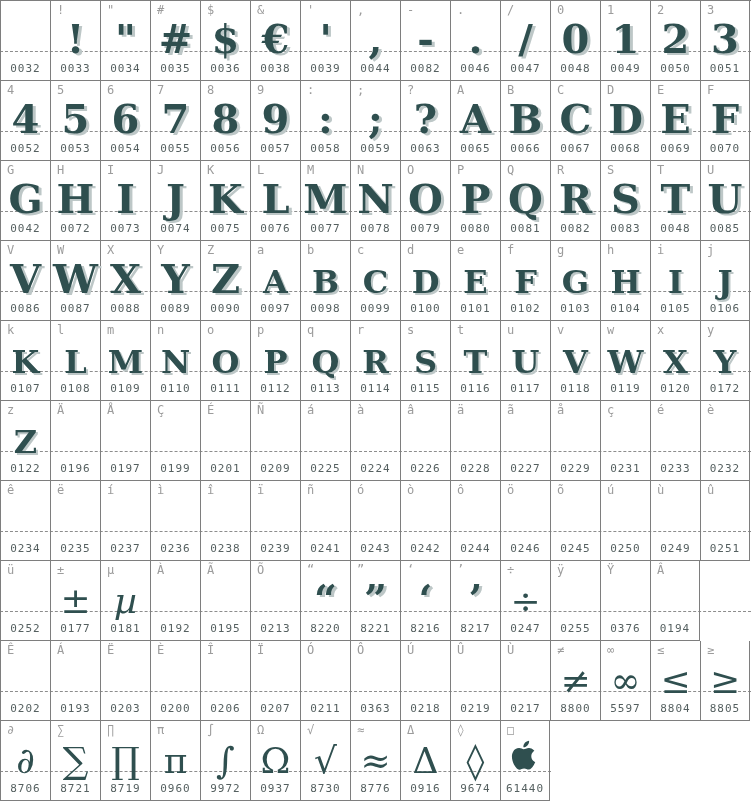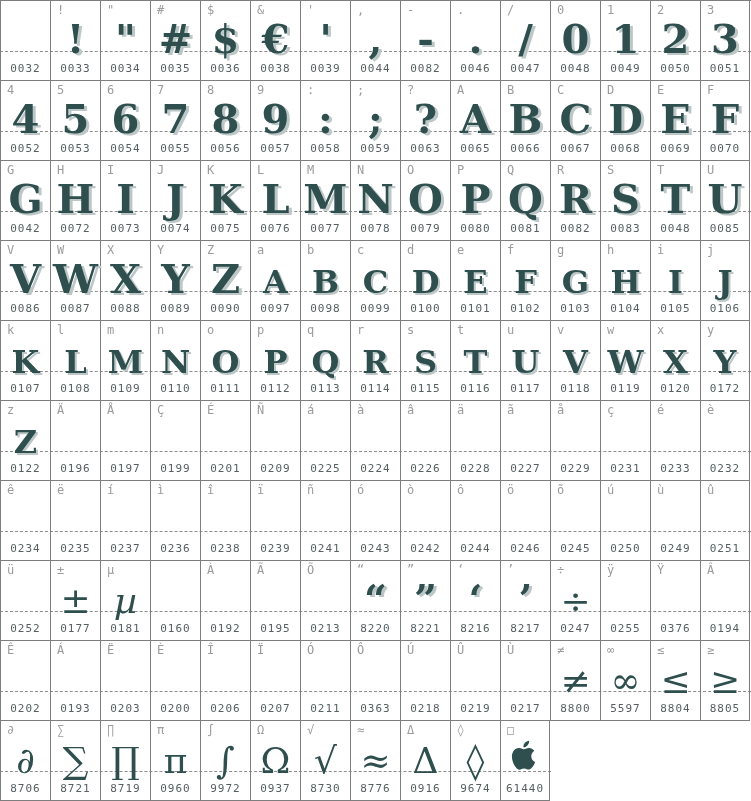--- a/index.html
+++ b/index.html
@@ -567,24 +567,20 @@
         <div class="label">±</div>
         <div class="glyph g-serif"><span>±</span></div>
         <div class="code">0177</div>
       </div>
       <div class="cell">
         <div class="label">µ</div>
         <div class="glyph g-serif-italic"><span>µ</span></div>
         <div class="code">0181</div>
       </div>
       <div class="cell">
-        <div class="label"></div>
-        <div class="code">0160</div>
-      </div>
-      <div class="cell">
         <div class="label">À</div>
         <div class="code">0192</div>
       </div>
       <div class="cell">
         <div class="label">Ã</div>
         <div class="code">0195</div>
       </div>
       <div class="cell">
         <div class="label">Õ</div>
         <div class="code">0213</div>

